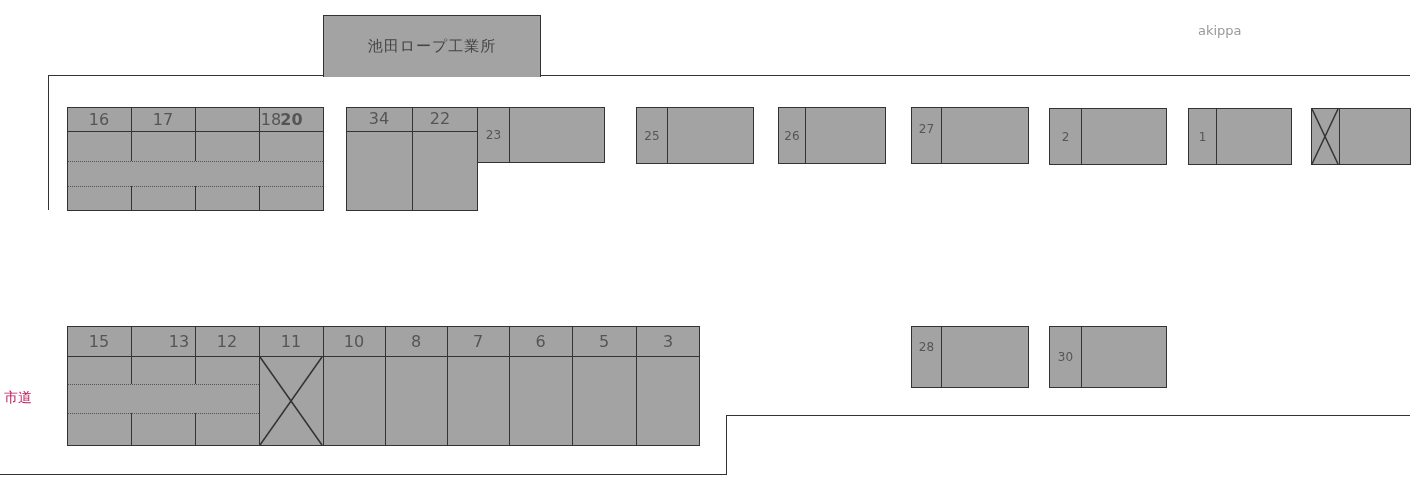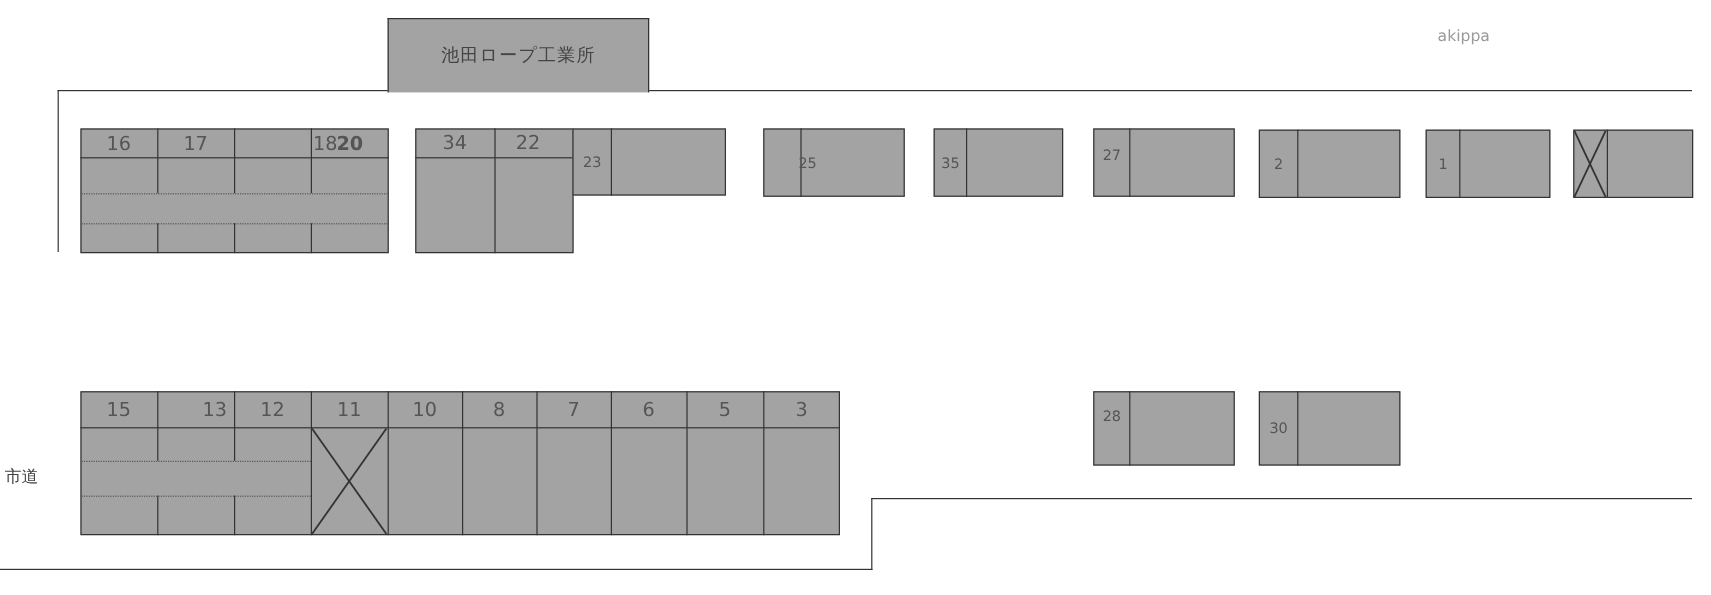--- a/index.html
+++ b/index.html
@@ -4,21 +4,21 @@
 <style>
   html, body { margin: 0; padding: 0; background: #ffffff; }
   body { width: 1426px; height: 496px; position: relative; overflow: hidden;
          font-family: "DejaVu Sans", "Liberation Sans", sans-serif; color: #333; }
   .line-h { position: absolute; height: 0; border-top: 1.5px solid #333; }
   .line-v { position: absolute; width: 0; border-left: 1.5px solid #333; }
   .box { position: absolute; box-sizing: border-box; border: 1.5px solid #333; background: #a3a3a3; }
   .building { display: flex; align-items: center; justify-content: center;
               font-size: 15px; color: #444; letter-spacing: 1px; }
   .brand { position: absolute; font-size: 13px; color: #9a9a9a; }
-  .road-label { position: absolute; font-size: 14px; color: #404040; }
+  .road-label { position: absolute; font-size: 14px; color: #be185d; }
   .cell-num { position: absolute; display: flex; align-items: center; justify-content: center;
               font-size: 16px; color: #555; font-family: "DejaVu Sans", sans-serif; }
   .small-num { font-size: 12px; color: #555; }
   .dotted { position: absolute; height: 0; border-top: 1.5px dotted #555; }
   .cross { position: absolute; overflow: visible; }
 </style>
 </head>
 <body>
 
 <div class="line-h" style="left:48px; top:75px; width:1362px;"></div>
@@ -54,25 +54,25 @@
 <div class="line-v" style="left:412px; top:107px; height:104px;"></div>
 <div class="cell-num" style="left:346px; top:106px; width:66px; height:24px;">34</div>
 <div class="cell-num" style="left:412px; top:106px; width:56px; height:24px;">22</div>
 
 <div class="box" style="left:477px; top:107px; width:128px; height:56px;"></div>
 <div class="line-v" style="left:509px; top:107px; height:56px;"></div>
 <div class="cell-num small-num" style="left:478px; top:107px; width:31px; height:56px;">23</div>
 
 <div class="box" style="left:636px; top:107px; width:118px; height:57px;"></div>
 <div class="line-v" style="left:667px; top:107px; height:57px;"></div>
-<div class="cell-num small-num" style="left:637px; top:107px; width:30px; height:57px;margin-left:21px;">25</div>
+<div class="cell-num small-num" style="left:637px; top:107px; width:30px; height:57px;">25</div>
 
 <div class="box" style="left:778px; top:107px; width:108px; height:57px;"></div>
 <div class="line-v" style="left:805px; top:107px; height:57px;"></div>
-<div class="cell-num small-num" style="left:779px; top:107px; width:26px; height:57px;">35</div>
+<div class="cell-num small-num" style="left:779px; top:107px; width:26px; height:57px;">26</div>
 
 <div class="box" style="left:911px; top:107px; width:118px; height:57px;"></div>
 <div class="line-v" style="left:941px; top:107px; height:57px;"></div>
 <div class="cell-num small-num" style="left:912px; top:107px; width:29px; height:43px;">27</div>
 
 <div class="box" style="left:1049px; top:108px; width:118px; height:57px;"></div>
 <div class="line-v" style="left:1081px; top:108px; height:57px;"></div>
 <div class="cell-num small-num" style="left:1050px; top:108px; width:31px; height:57px;">2</div>
 
 <div class="box" style="left:1188px; top:108px; width:104px; height:57px;"></div>

